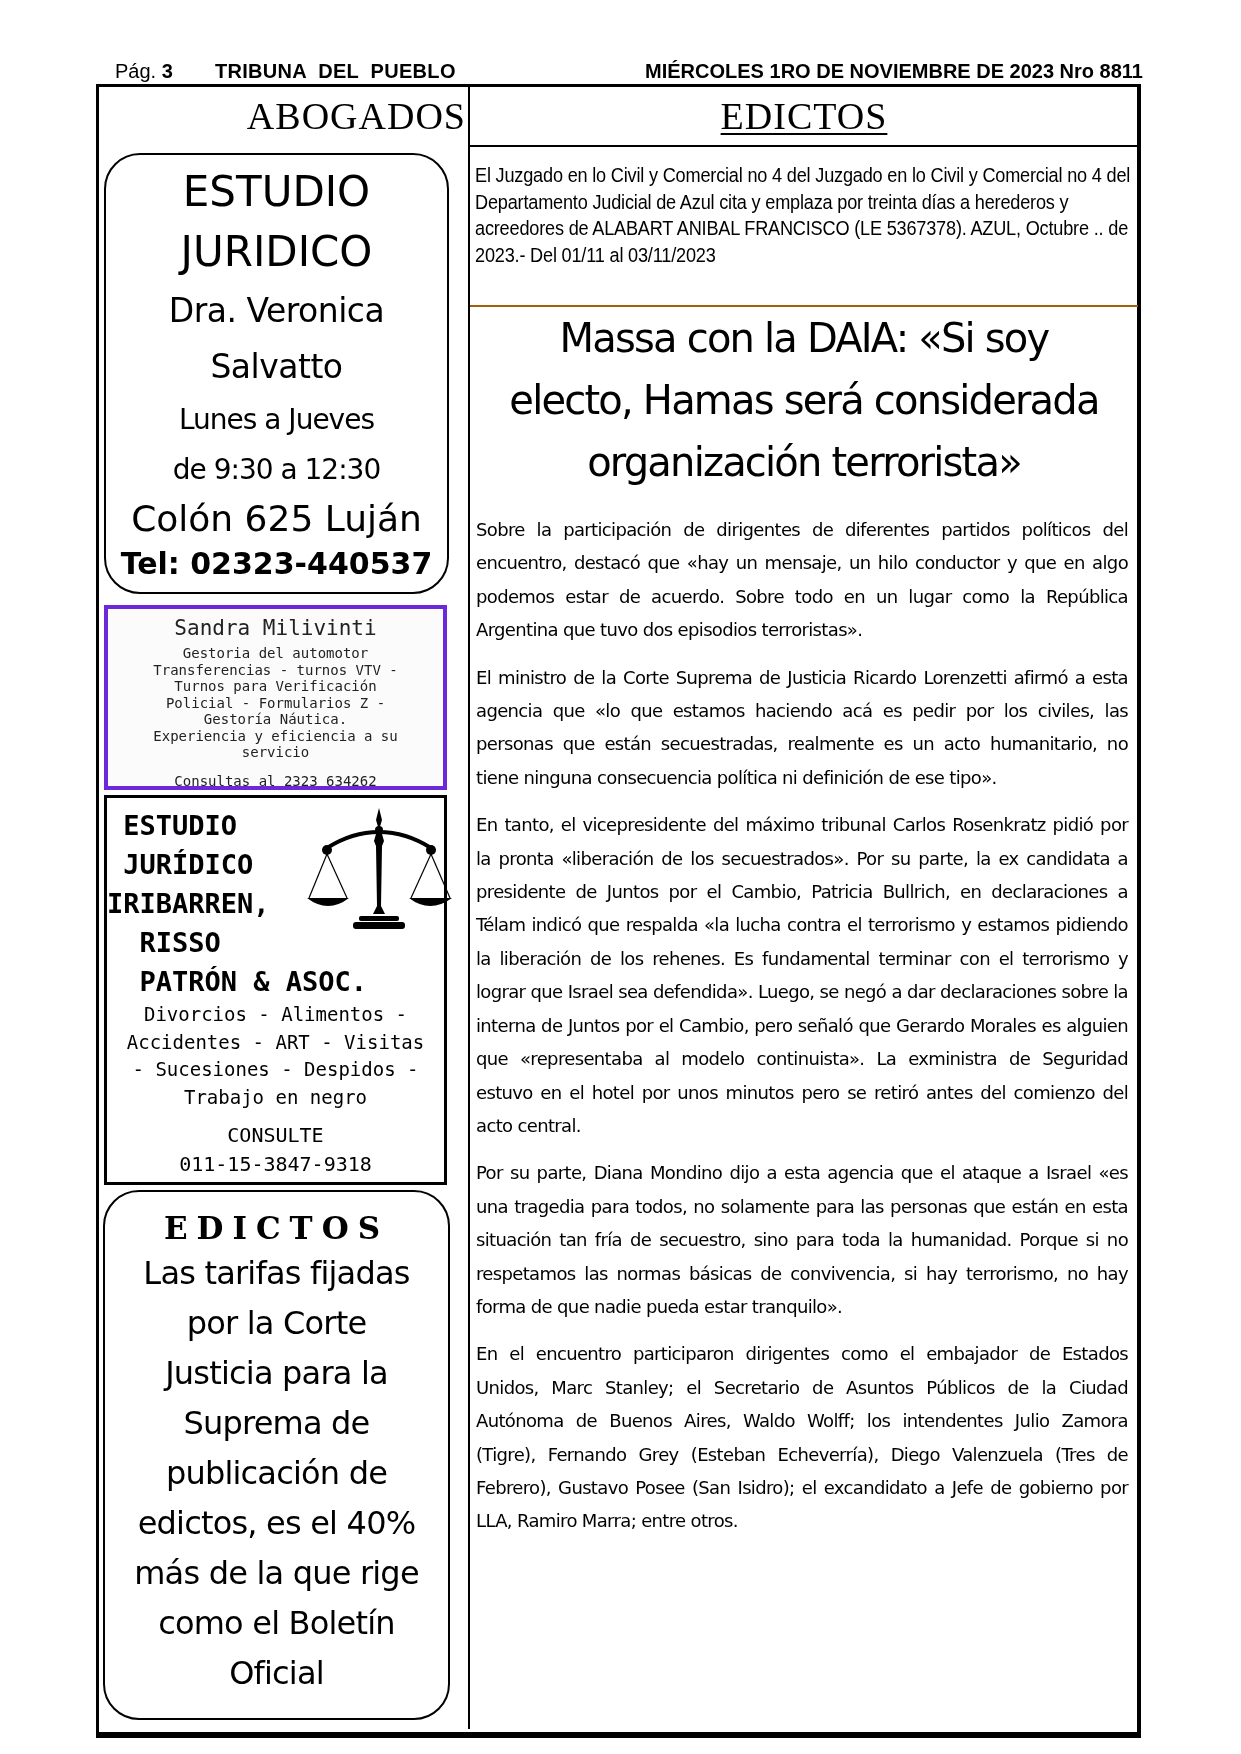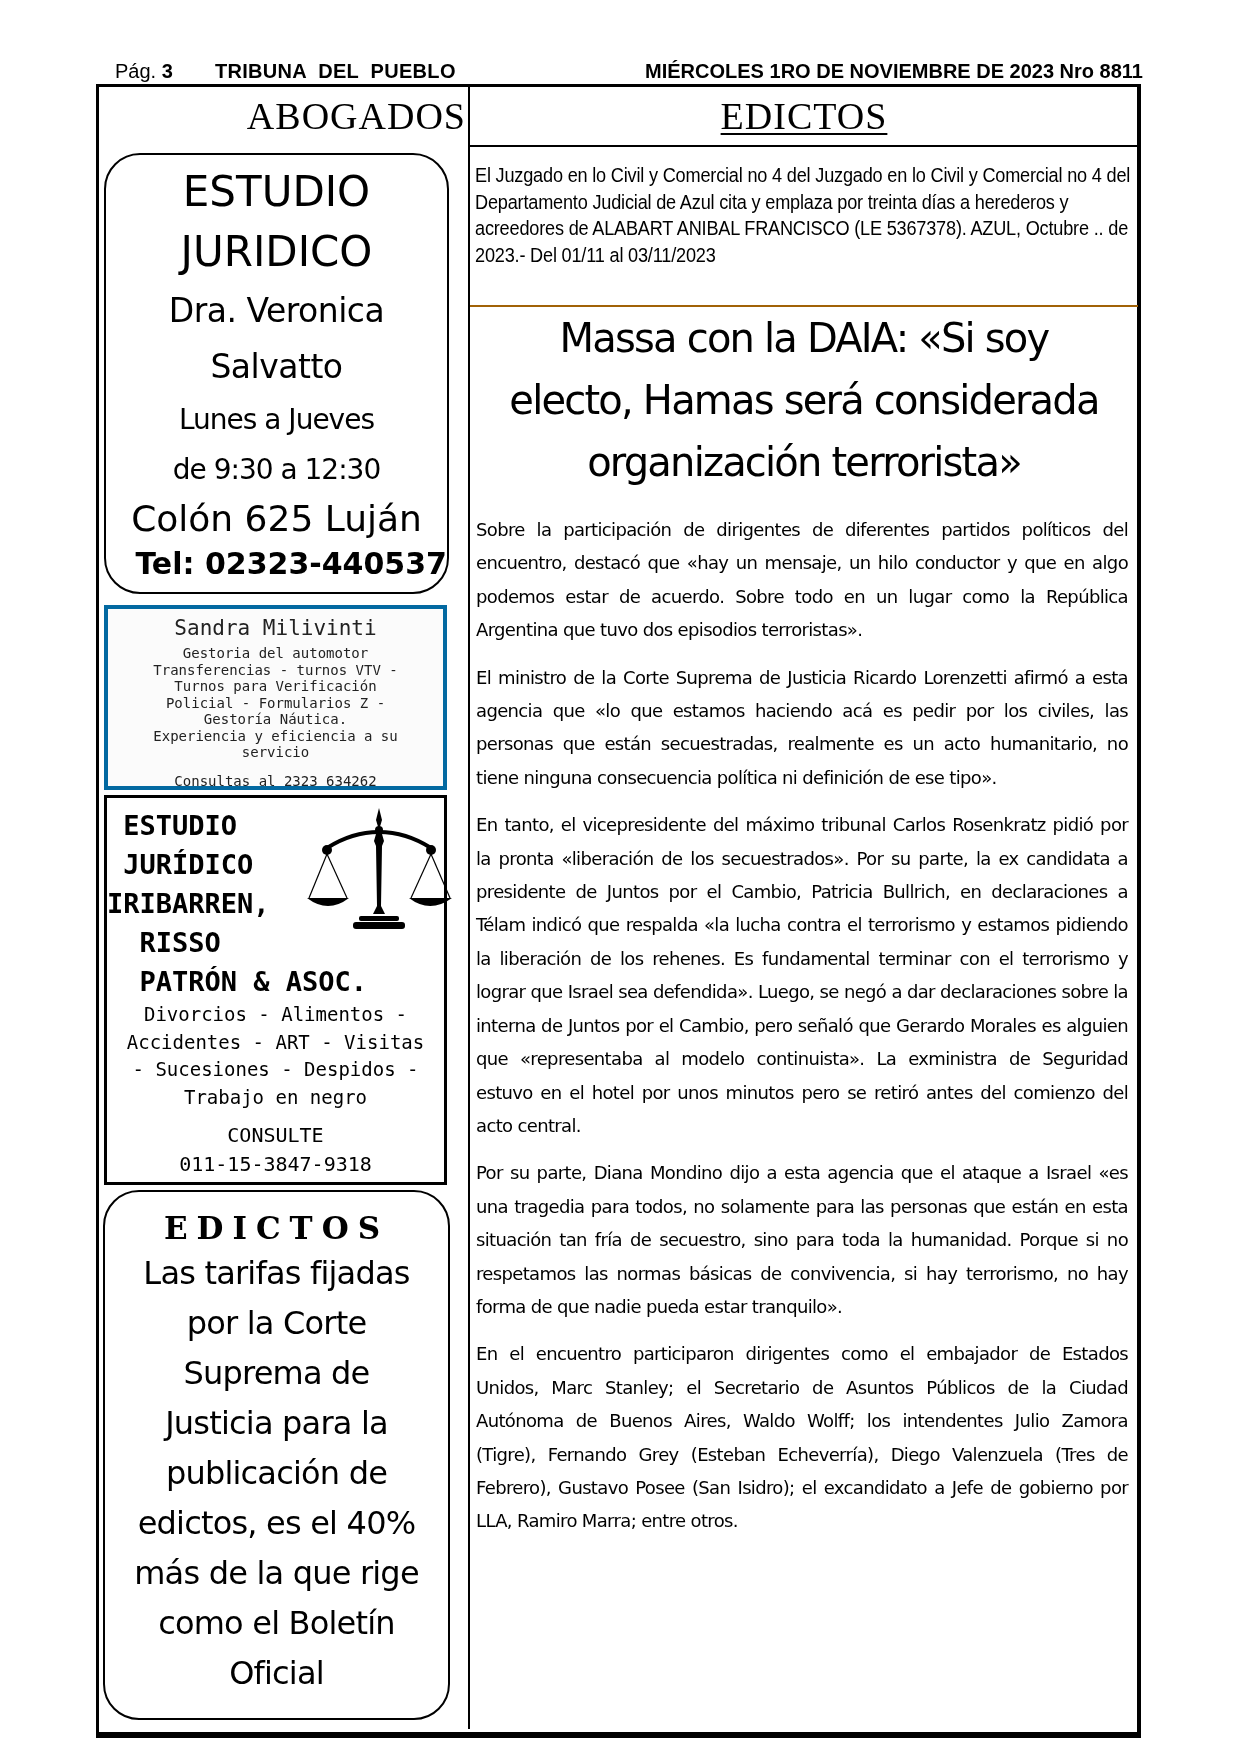--- a/index.html
+++ b/index.html
@@ -24,24 +24,24 @@
   .ad-box-1 { position:absolute; left:104px; top:153px; width:345px; height:441px;
     border:2px solid #000; border-radius:36px; box-sizing:border-box; text-align:center;
     font-family:"DejaVu Sans", sans-serif; }
   .ad-box-1 .l1 { font-size:42px; line-height:58px; margin-top:8px; }
   .ad-box-1 .l2 { font-size:42px; line-height:62px; }
   .ad-box-1 .l3 { font-size:33px; line-height:56px; letter-spacing:-0.5px; }
   .ad-box-1 .l4 { font-size:33px; line-height:56px; letter-spacing:-0.5px; }
   .ad-box-1 .l5 { font-size:28px; line-height:50px; letter-spacing:-1px; }
   .ad-box-1 .l6 { font-size:28px; line-height:50px; letter-spacing:-1px; }
   .ad-box-1 .l7 { font-size:36px; line-height:48px; }
-  .ad-box-1 .l8 { font-size:30px; line-height:42px; font-weight:bold;text-align:right; }
+  .ad-box-1 .l8 { font-size:30px; line-height:42px; font-weight:bold; }
 
   .ad-box-2 { position:absolute; left:104px; top:605px; width:343px; height:185px;
-    border:4px solid #0369a1; box-sizing:border-box; text-align:center; background:#fbfbfb;
+    border:4px solid #6d28d9; box-sizing:border-box; text-align:center; background:#fbfbfb;
     font-family:"DejaVu Sans Mono", monospace; color:#222; }
   .ad-box-2 .name { font-size:21px; line-height:26px; margin-top:6px; }
   .ad-box-2 .desc { font-size:14px; line-height:16.5px; margin-top:4px; padding:0 4px; }
   .ad-box-2 .contact { font-size:14px; line-height:18px; margin-top:11px; }
 
   .ad-box-3 { position:absolute; left:104px; top:795px; width:343px; height:390px;
     border:3px solid #000; box-sizing:border-box; font-family:"DejaVu Sans Mono", monospace; }
   .ad-box-3 .firm { position:absolute; left:0; top:8px; font-size:27px; line-height:39px; font-weight:bold; }
   .ad-box-3 .firm div { white-space:pre; }
   .ad-box-3 .scales { position:absolute; left:200px; top:8px; width:145px; height:125px; }
@@ -155,22 +155,22 @@
     <div>CONSULTE</div>
     <div>011-15-3847-9318</div>
   </div>
 </div>
 
 <div class="ad-box-4">
   <div class="head">EDICTOS</div>
   <div class="body">
     <div>Las tarifas fijadas</div>
     <div>por la Corte</div>
+    <div>Justicia para la</div>
     <div>Suprema de</div>
-    <div>Justicia para la</div>
     <div>publicación de</div>
     <div>edictos, es el 40%</div>
     <div>más de la que rige</div>
     <div>como el Boletín</div>
     <div>Oficial</div>
   </div>
 </div>
 
 <div class="right-title"><span>EDICTOS</span></div>
 <div class="title-rule"></div>

